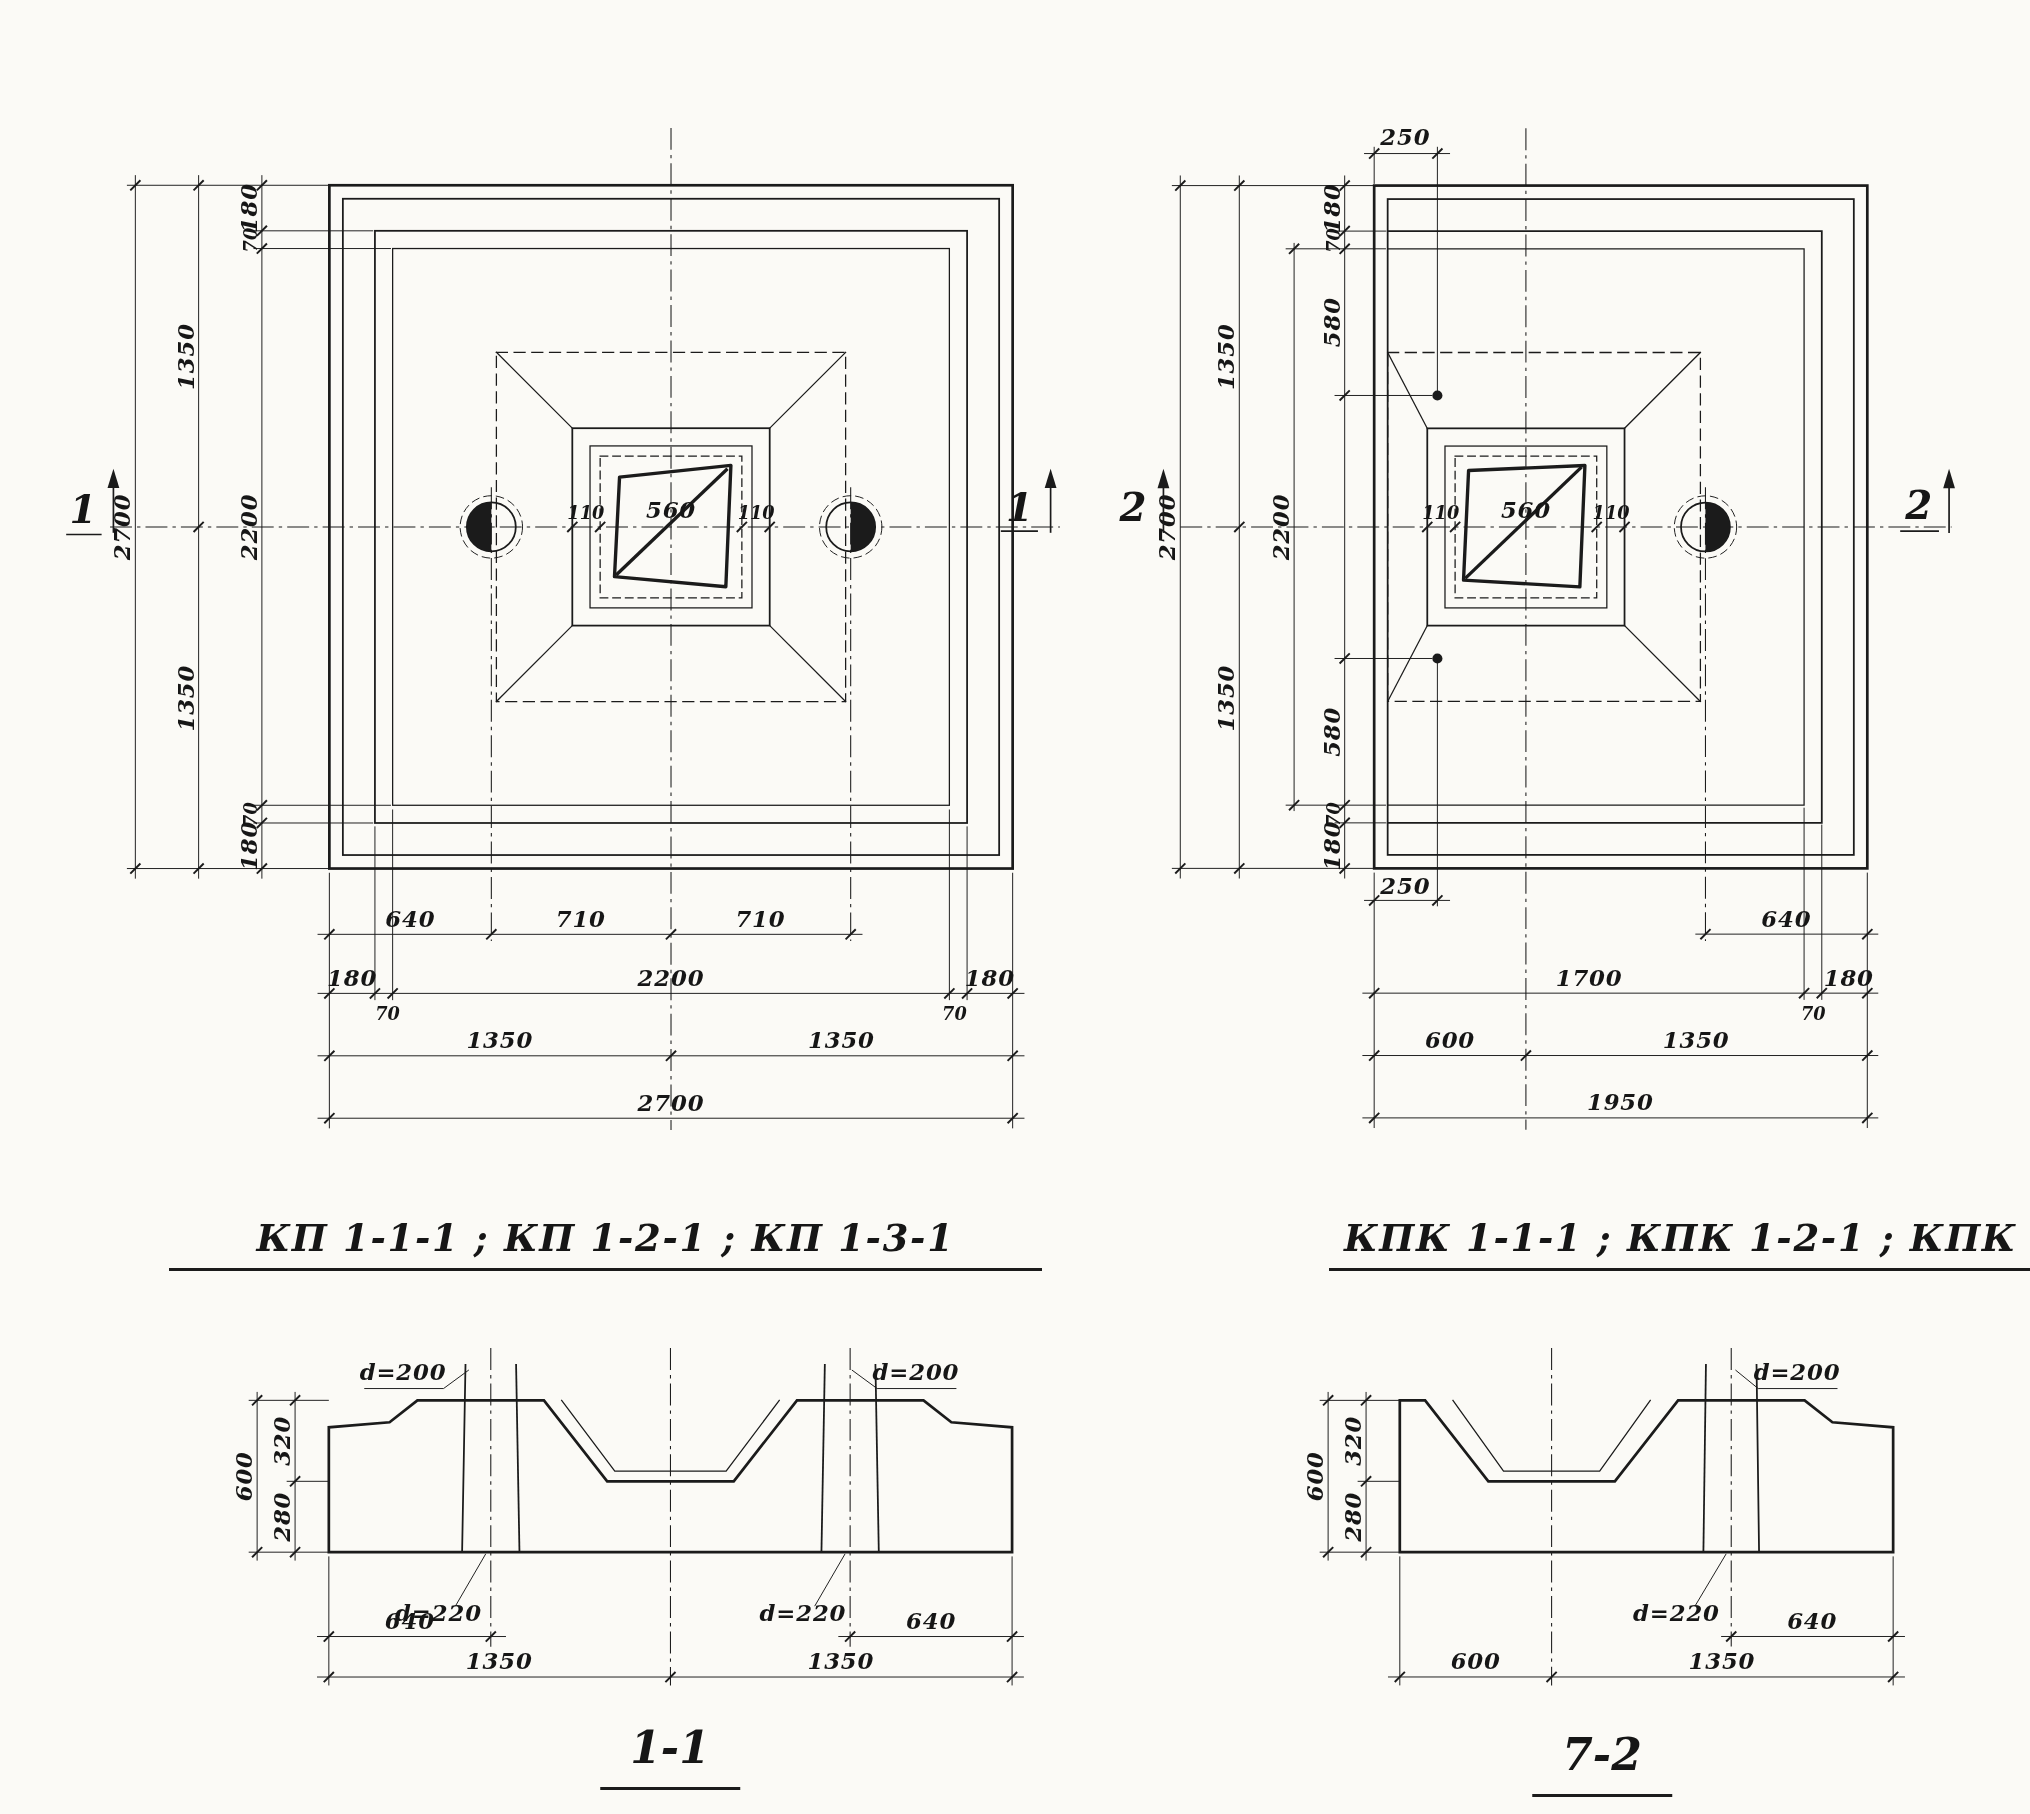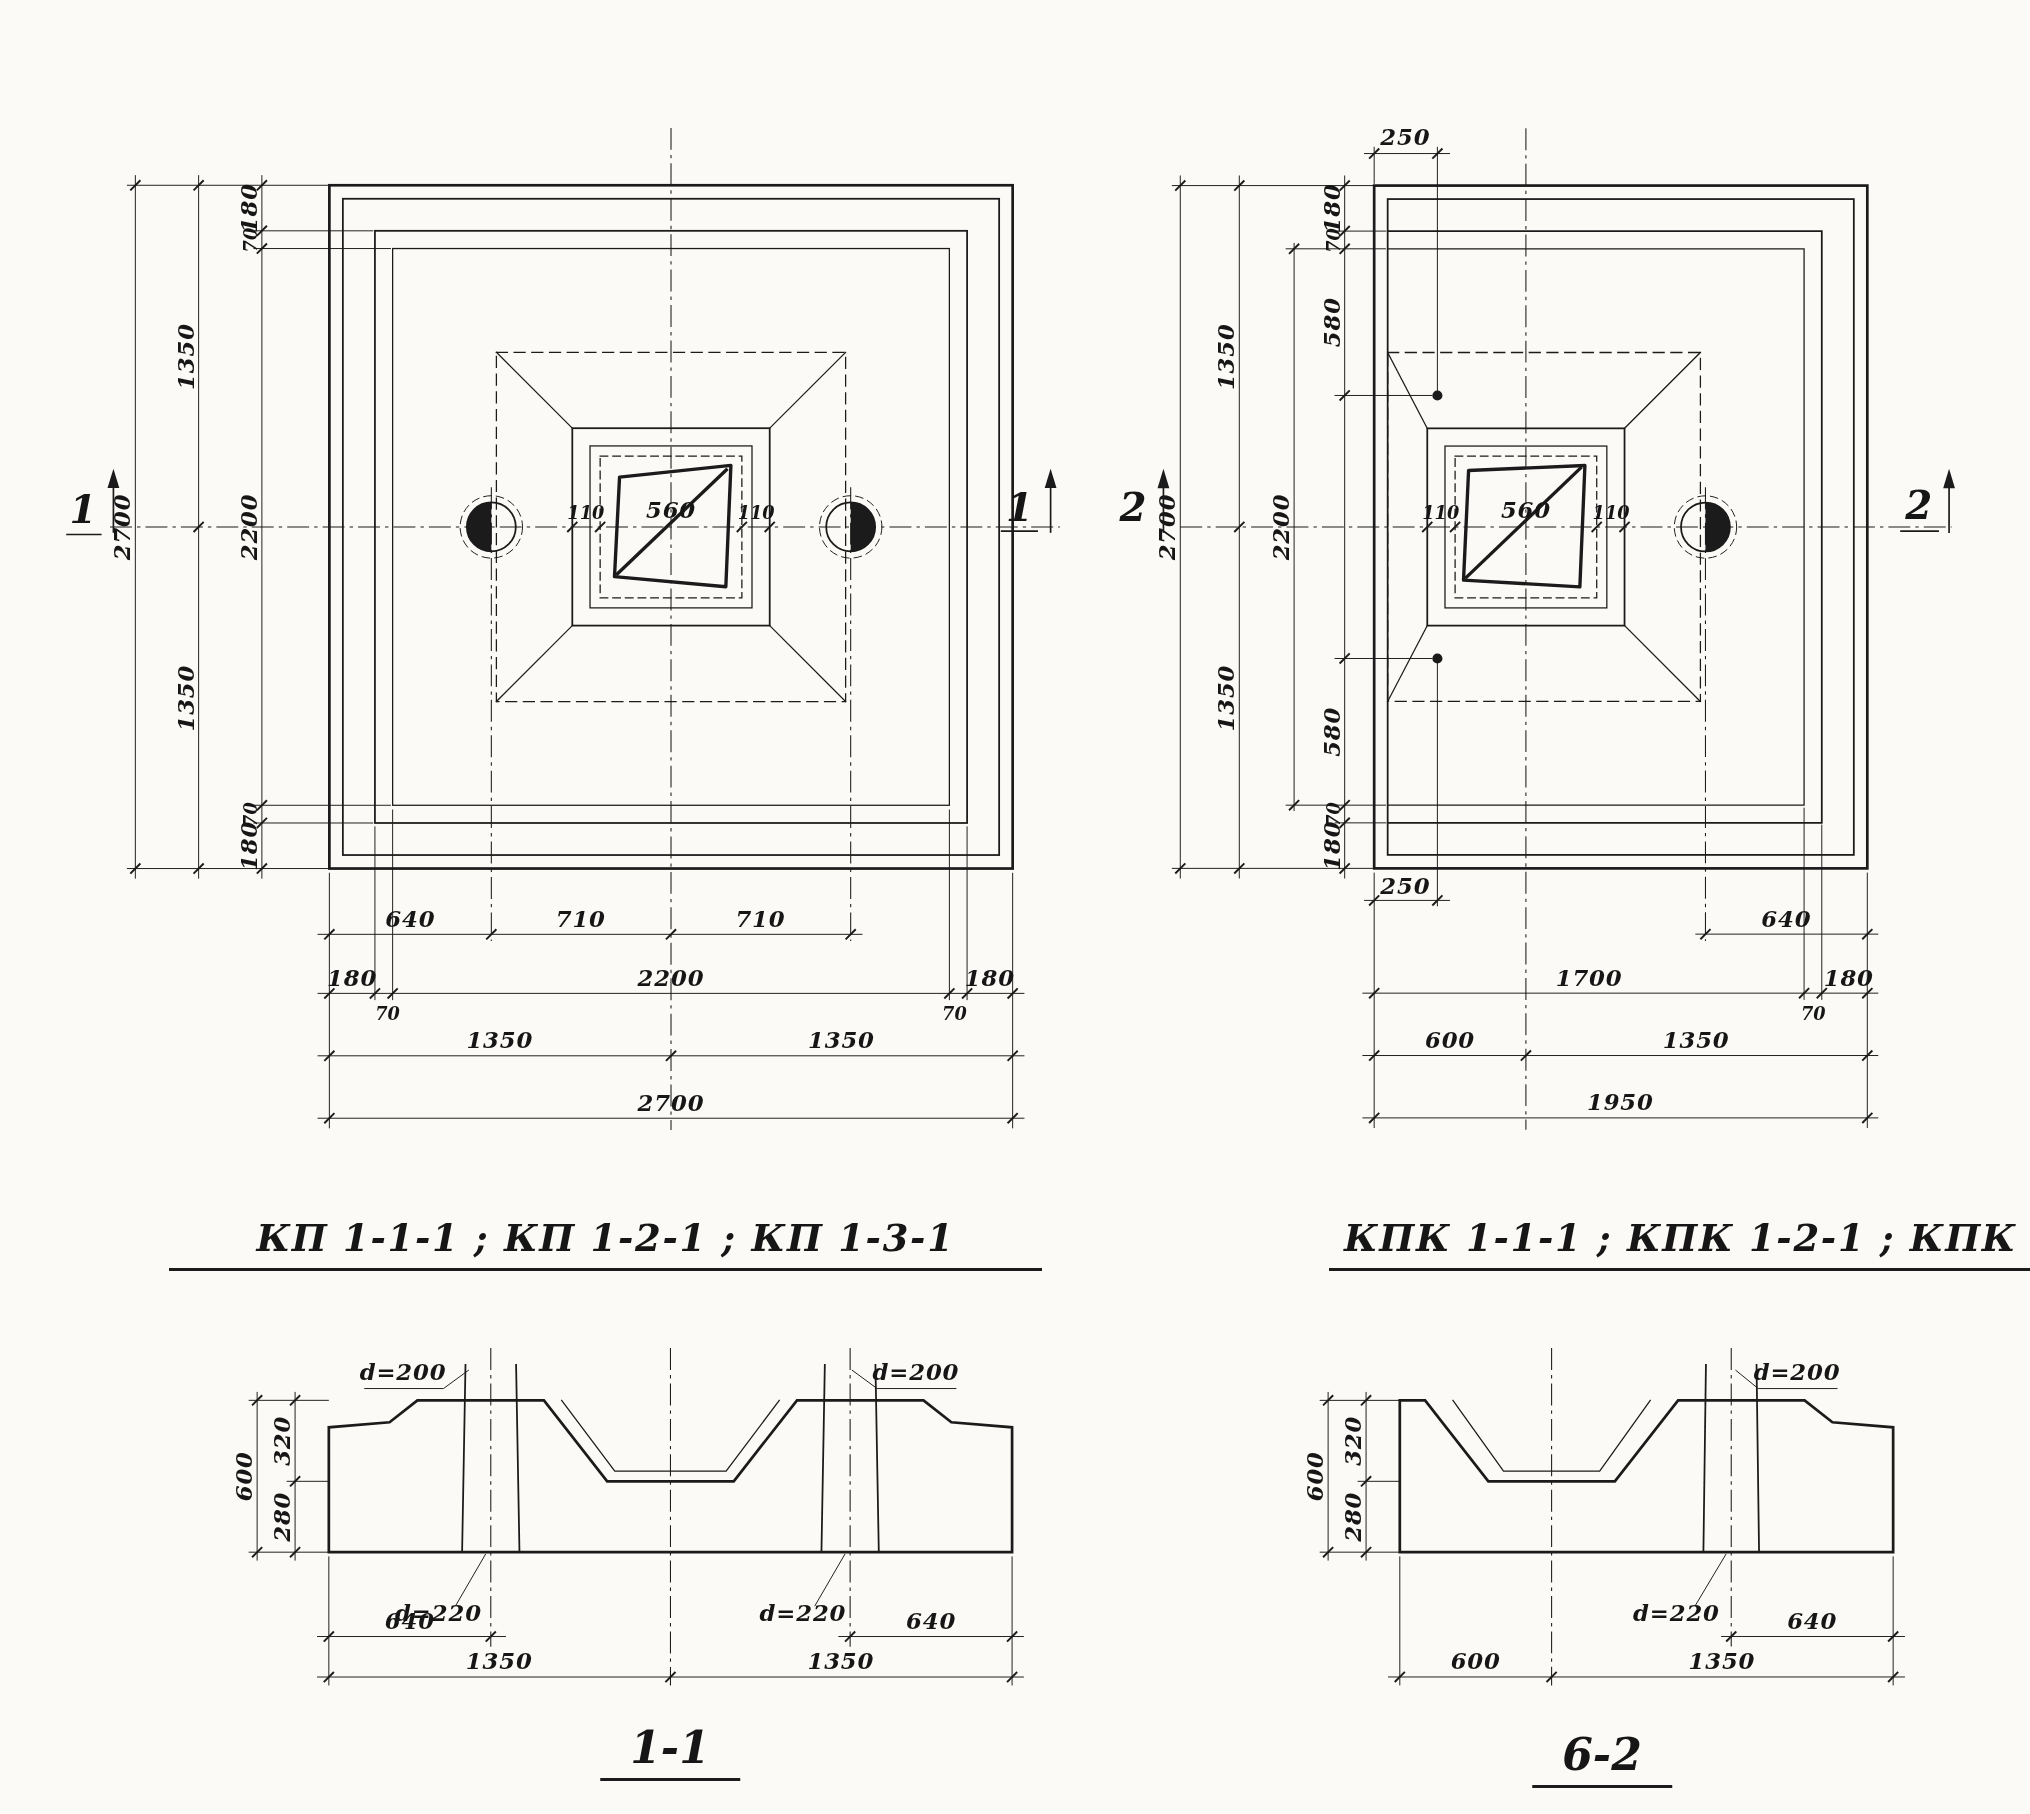--- a/index.html
+++ b/index.html
@@ -25,21 +25,21 @@
   .ticks line{stroke:#1b1b1b;stroke-width:2.3;}
   .fill{fill:#1b1b1b;stroke:none;}
   .scrib{stroke:#1b1b1b;stroke-width:4;fill:none;stroke-linejoin:round;}
   .title{
     position:absolute;font-style:italic;font-weight:bold;font-size:37px;
     letter-spacing:1.7px;border-bottom:3.4px solid #1b1b1b;padding:0 15px 8.4px;
     color:#161616;text-align:center;white-space:nowrap;
   }
   .seclabel{
     position:absolute;font-style:italic;font-weight:bold;font-size:44px;
-    border-bottom:3.4px solid #1b1b1b;padding:0 30px 5px;color:#161616;
+    border-bottom:3.4px solid #1b1b1b;padding:0 30px 14px;color:#161616;
     transform:translateX(-50%);white-space:nowrap;
   }
 </style>
 </head>
 <body>
 
 <svg style="left:51px;top:84px" width="1046" height="1122" viewBox="0 0 1240 1330">
 
   <g>
     <line class="dd" x1="70" y1="525" x2="1196" y2="525"></line>
@@ -510,14 +510,14 @@
     <text class="dt" x="134" y="168" transform="rotate(-90 134 168)">320</text>
     <text class="dt" x="134" y="258" transform="rotate(-90 134 258)">280</text>
     <text class="dt" x="508" y="382">d=220</text>
     <text class="dt" x="669" y="391">640</text>
     <text class="dt" x="270" y="439">600</text>
     <text class="dt" x="562" y="439">1350</text>
   </g>
 </svg>
 
 <div class="seclabel" style="left:670px;top:1722px">1-1</div>
-<div class="seclabel" style="left:1602px;top:1729px">6-2</div>
+<div class="seclabel" style="left:1602px;top:1729px">7-2</div>
 
 
 </body></html>

